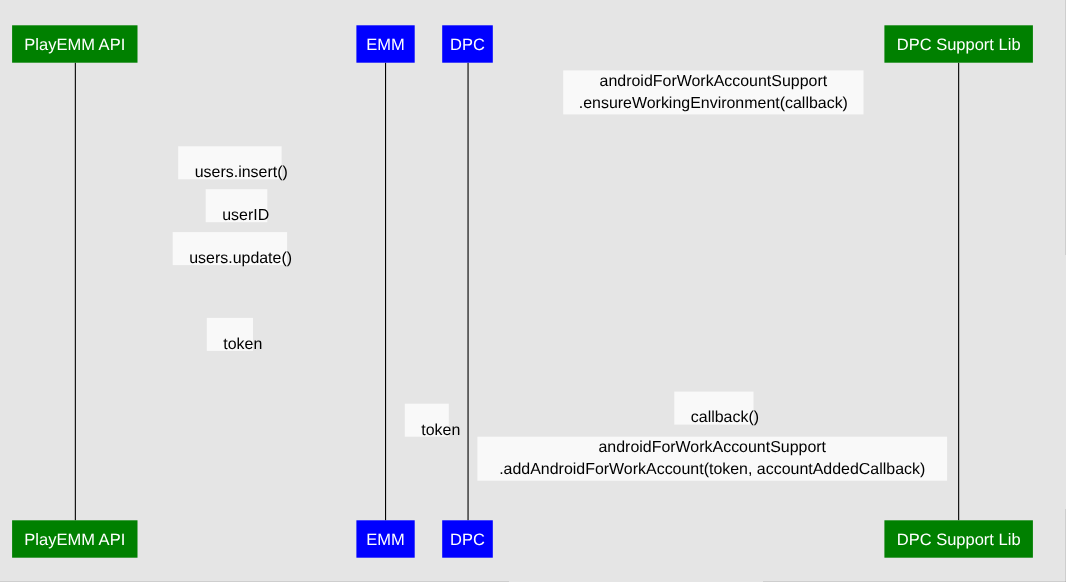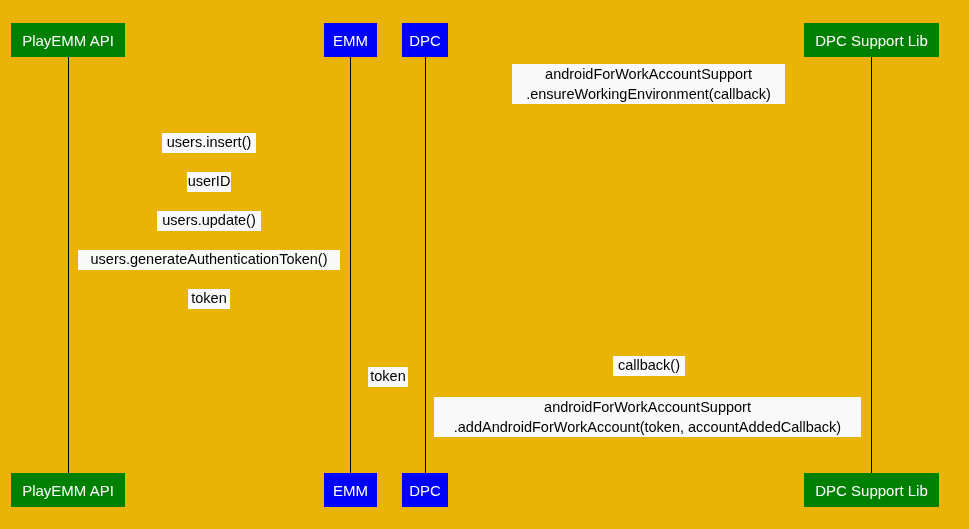--- a/index.html
+++ b/index.html
@@ -7,21 +7,21 @@
     padding: 0;
     background: #000000;
   }
   body {
     font-family: "Liberation Sans", sans-serif;
   }
   #diagram {
     position: relative;
     width: 969px;
     height: 529px;
-    background: #eab308;
+    background: #e5e5e5;
     overflow: hidden;
   }
   .participant {
     position: absolute;
     display: flex;
     align-items: center;
     justify-content: center;
     color: #ffffff;
     font-size: 15px;
     font-family: "Liberation Sans", sans-serif;
@@ -37,21 +37,21 @@
   .msg-label {
     position: absolute;
     background: #f9f9f9;
     color: #000000;
     font-size: 14.5px;
     font-family: "Liberation Sans", sans-serif;
     line-height: 19px;
     white-space: pre;
     text-align: center;
     box-sizing: border-box;
-    padding: 0;
+    padding: 15px;
   }
   .msg-label.multiline {
     line-height: 19.5px;
     padding: 1px 0 16px 0;
   }
 </style>
 </head>
 <body>
 
 <div id="diagram">
@@ -72,25 +72,24 @@
   </div>
   <div class="participant" style="left:804px; top:23px; width:135px; height:34px; background:#008000;">
     <span>DPC Support Lib</span>
   </div>
 
   <div class="msg-label multiline" style="left:512px; top:64px; width:273px; height:40px;">androidForWorkAccountSupport
 .ensureWorkingEnvironment(callback)</div>
 
   <div class="msg-label" style="left:162px; top:133px; width:94px; height:20px;">users.insert()</div>
 
-  <div class="msg-label" style="left:187px; top:172px; width:44px; height:20px;">userID</div>
+  <div class="msg-label" style="left:187px; top:172px; width:56px; height:20px;">userID</div>
 
   <div class="msg-label" style="left:157px; top:211px; width:104px; height:20px;">users.update()</div>
 
-  <div class="msg-label" style="left:78px; top:250px; width:262px; height:20px;">users.generateAuthenticationToken()</div>
 
   <div class="msg-label" style="left:188px; top:289px; width:42px; height:20px;">token</div>
 
   <div class="msg-label" style="left:613px; top:328px; width:72px; height:20px;margin-top:28px;">callback()</div>
 
   <div class="msg-label" style="left:368px; top:367px; width:40px; height:20px;">token</div>
 
   <div class="msg-label multiline" style="left:434px; top:397px; width:427px; height:40px;">androidForWorkAccountSupport
 .addAndroidForWorkAccount(token, accountAddedCallback)</div>
 

